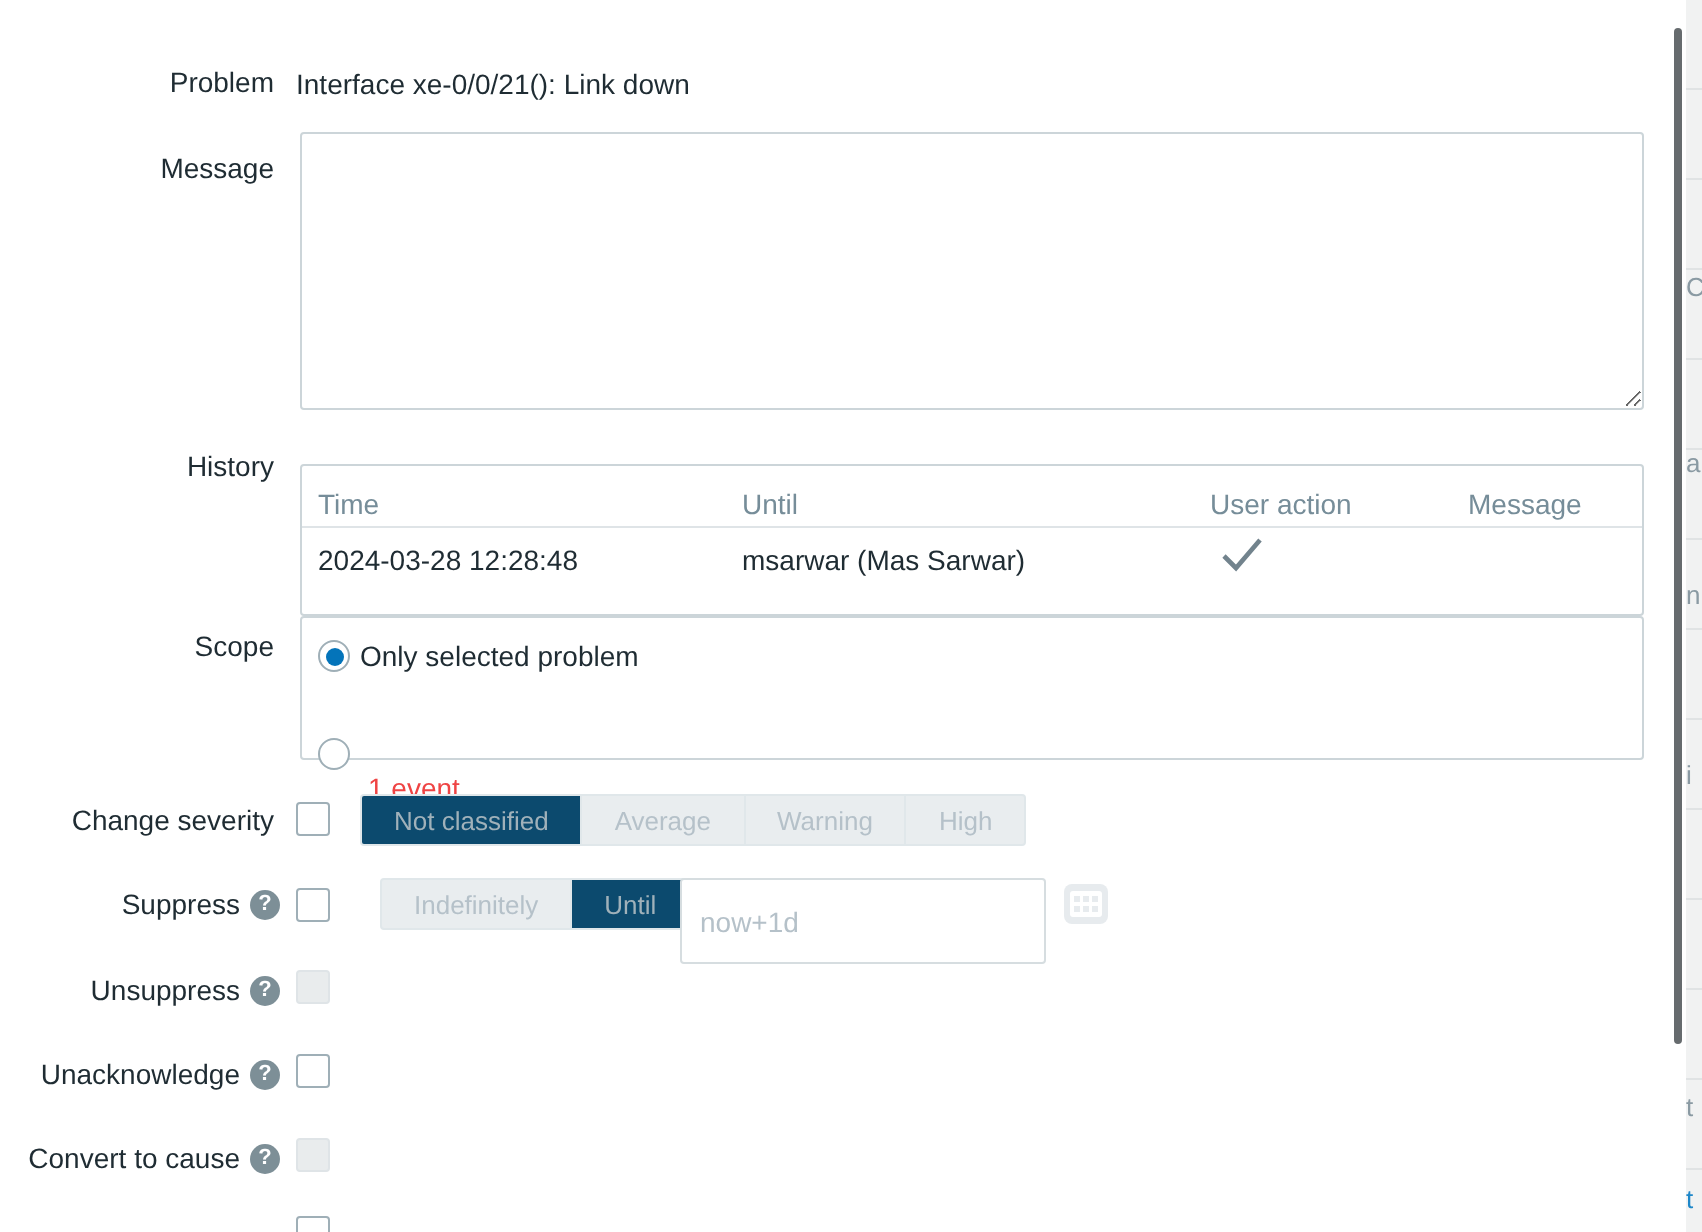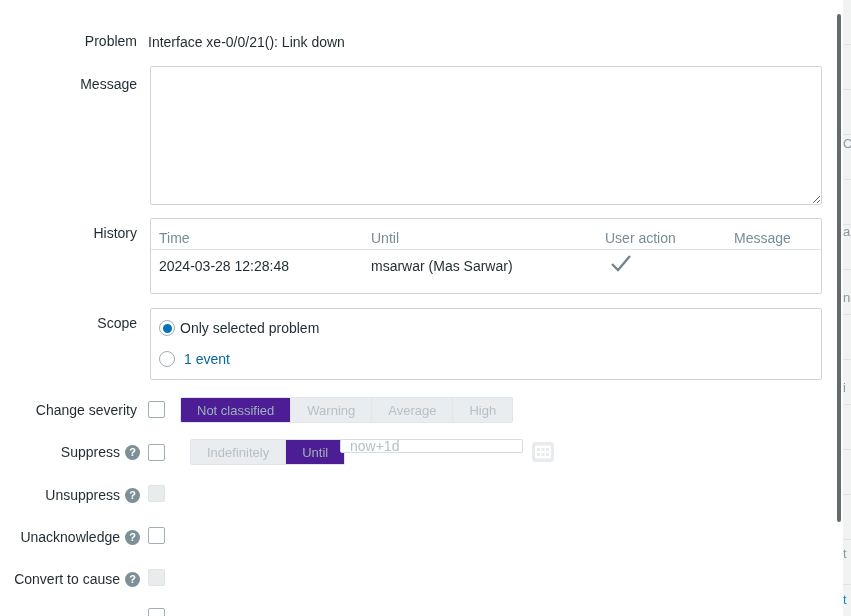--- a/index.html
+++ b/index.html
@@ -27,49 +27,49 @@
   textarea.msg {
     position:absolute; left:150px; top:66px; width:672px; height:139px;
     border:1px solid #ccd5d9; border-radius:2px; resize:both;
     font-family:"Liberation Sans", sans-serif; font-size:14px; padding:5px 7px;
     color:#1f2c33; outline:none;
   }
   .box {
     position:absolute; left:150px; width:672px; background:#fff;
     border:1px solid #ccd5d9; border-radius:2px;
   }
-  .box.history { top:218px; height:76px; }
+  .box.history { top:232px; height:76px; }
   .box.scope   { top:308px; height:72px; }
   .th { position:absolute; top:11px; color:#768d99; white-space:nowrap; }
   .td { position:absolute; top:39px; color:#1f2c33; white-space:nowrap; }
   .hdr-line { position:absolute; left:0; right:0; top:30px; height:1px; background:#dfe4e7; }
   .check-icon { position:absolute; left:458px; top:34px; }
   .radio-row { position:absolute; left:8px; display:flex; align-items:center; gap:5px; cursor:pointer; }
   .radio {
     width:16px; height:16px; border-radius:50%; border:1px solid #9fafb7;
     background:#fff; flex:0 0 auto; display:inline-flex; align-items:center; justify-content:center;
   }
   .radio.sel::after { content:""; width:9px; height:9px; border-radius:50%; background:#0474ba; }
-  .scope-link { color:#0369a1; margin-left:4px; cursor:pointer; text-decoration:none; }
+  .scope-link { color:#ef4444; margin-left:4px; cursor:pointer; text-decoration:none;margin-top:35px; }
   .checkbox {
     position:absolute; left:148px; width:17px; height:17px;
     border:1px solid #9fafb7; border-radius:2px; background:#fff; cursor:pointer;
   }
   .checkbox.disabled { background:#e9eced; border-color:#dfe4e7; cursor:default; }
   .seg { position:absolute; display:flex; }
   .seg button {
     height:26px; padding:0 16px; font-family:"Liberation Sans", sans-serif;
     font-size:13px; background:#e9edef; color:#b5c1c9;
     border:1px solid #e0e7ea; border-left:none; cursor:default; white-space:nowrap;
   }
   .seg button:first-child { border-left:1px solid #e0e7ea; border-radius:2px 0 0 2px; }
   .seg button:last-child { border-radius:0 2px 2px 0; }
-  .seg button.sel { background:#4c1d95; color:#a0b1ba; }
+  .seg button.sel { background:#0c4a6e; color:#a0b1ba; }
   .until-input {
-    position:absolute; left:340px; top:439px; width:183px; height:14px;
+    position:absolute; left:340px; top:439px; width:183px; height:43px;
     border:1px solid #d6dde0; border-radius:2px; padding:0 9px;
     font-family:"Liberation Sans", sans-serif; font-size:14px; color:#b5c1c9; background:#fff;
   }
   .cal-btn { position:absolute; left:530px; top:441px; width:26px; height:24px;
     background:transparent; border:none; padding:0; cursor:pointer; }
   .scrollbar-thumb {
     position:absolute; left:837px; top:14px; width:4px; height:508px;
     background:#666b6e; border-radius:2px; cursor:grab;
   }
   .bg-strip {
@@ -116,22 +116,22 @@
     <label class="radio-row" style="top:42px">
       <span class="radio"></span>
       <a class="scope-link">1 event</a>
     </label>
   </div>
 
   <div class="flabel" style="top:403px">Change severity</div>
   <span class="checkbox" style="top:401px"></span>
   <div class="seg" style="left:180px; top:397px">
     <button class="sel">Not classified</button>
+    <button>Average</button>
     <button>Warning</button>
-    <button>Average</button>
     <button>High</button>
   </div>
 
   <div class="lblgrp" style="top:444px">
     <span>Suppress</span>
     <span class="help-icon">?</span>
   </div>
   <span class="checkbox" style="top:444px"></span>
   <div class="seg" style="left:190px; top:439px">
     <button>Indefinitely</button>

